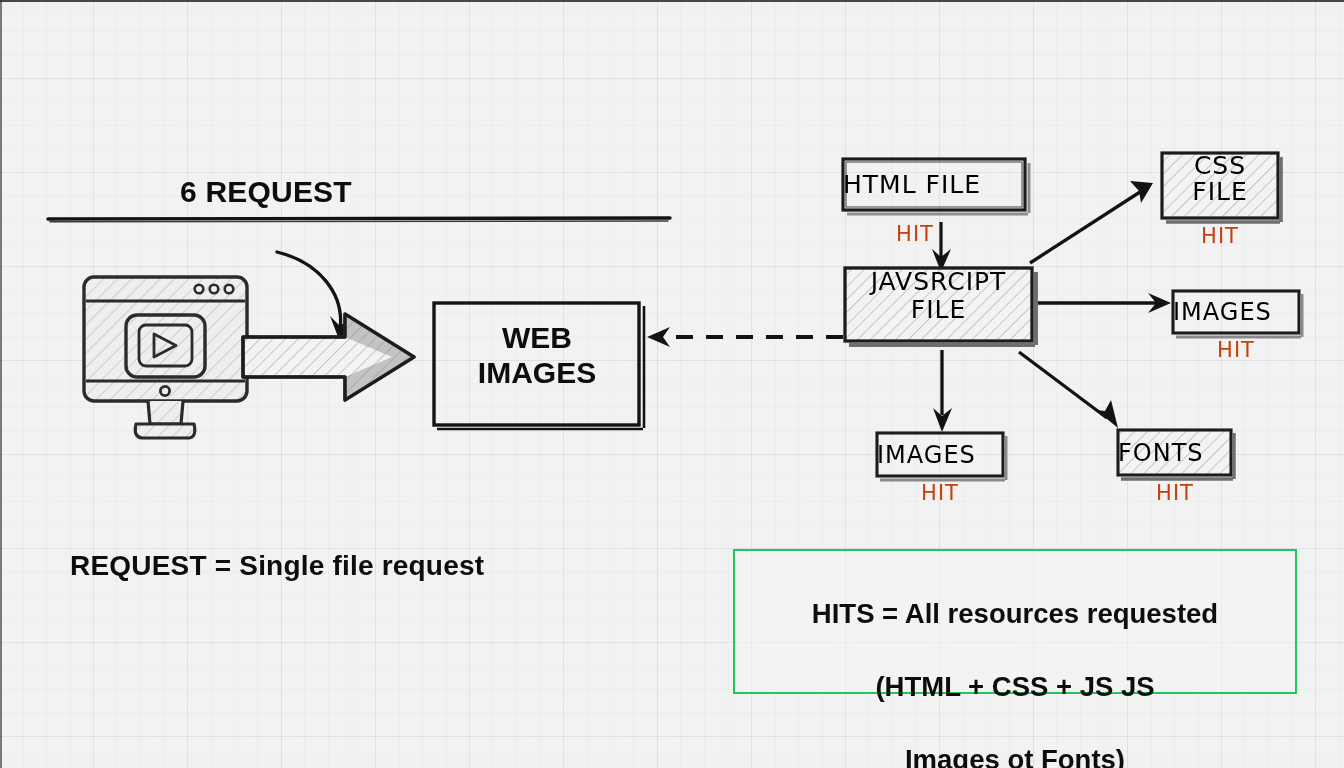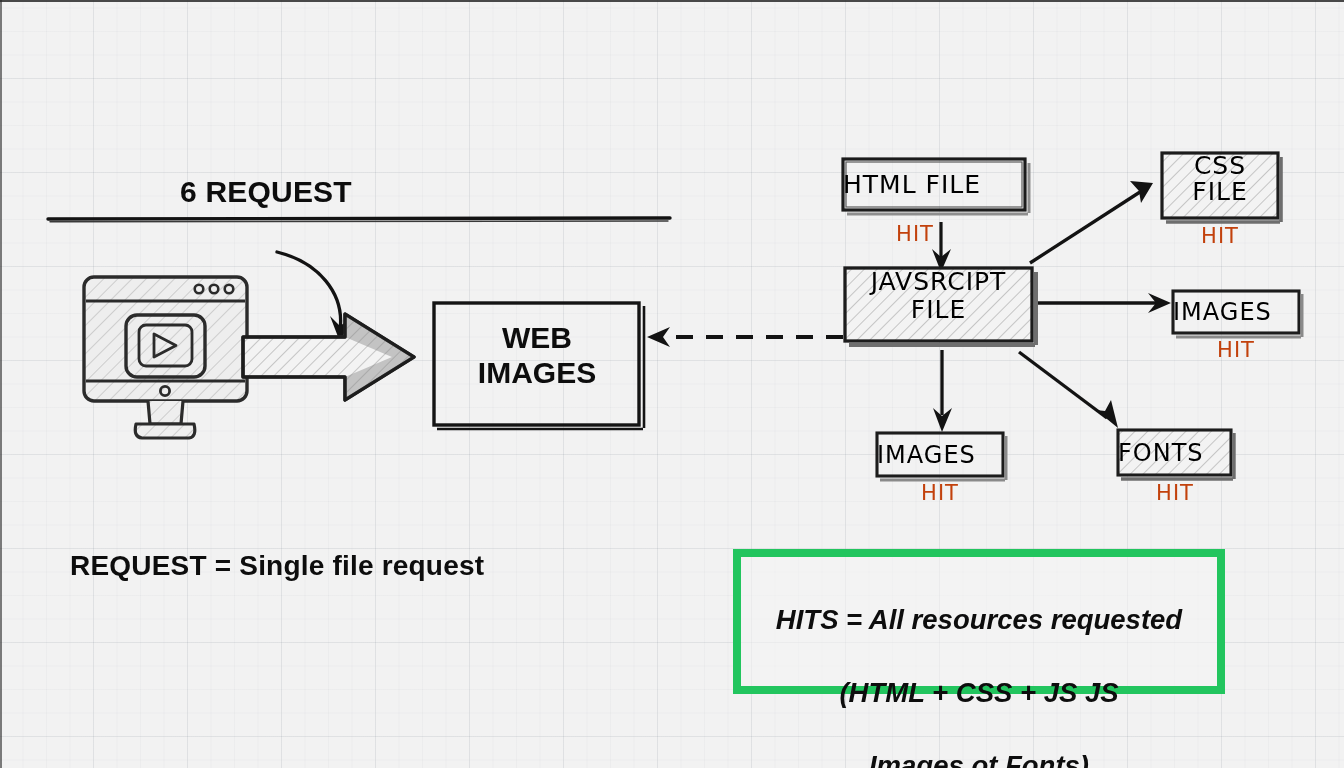--- a/index.html
+++ b/index.html
@@ -64,25 +64,24 @@
     text-align: center;
     font-size: 30px;
     line-height: 1.17;
     font-weight: bold;
     color: #0d0d0d;
   }
 
   
   #legend-box {
     left: 733px; top: 549px;
-    width: 492px; height: 145px;
-    border: 8px solid #22c55e;
+    width: 564px; height: 145px;
+    border: 2px solid #22c55e;
     background: rgba(244,244,244,0.55);
     box-sizing: border-box;
-    font-style: italic;
   }
   #legend-text {
     position: absolute;
     left: 0; top: 8px; width: 100%;
     text-align: center;
     font-size: 27.5px;
     font-weight: bold;
     color: #0d0d0d;
     line-height: 1.33;
     white-space: pre-line;

